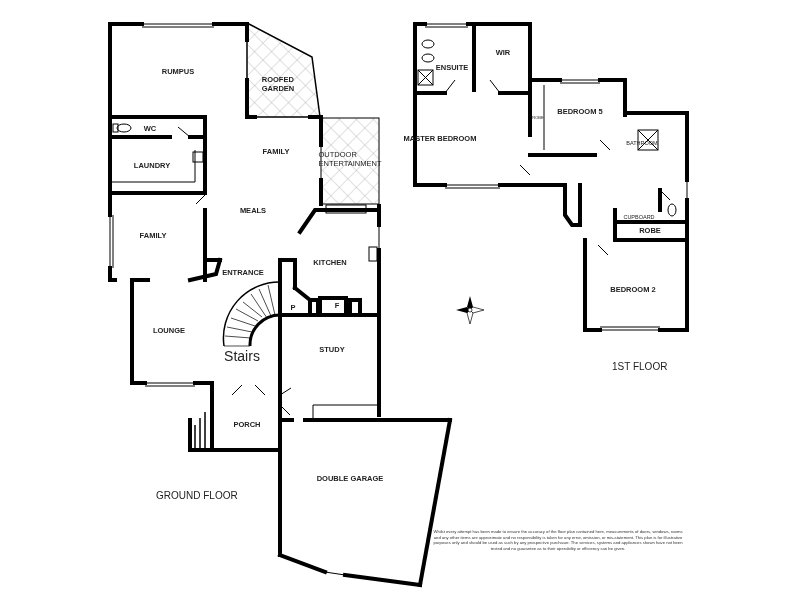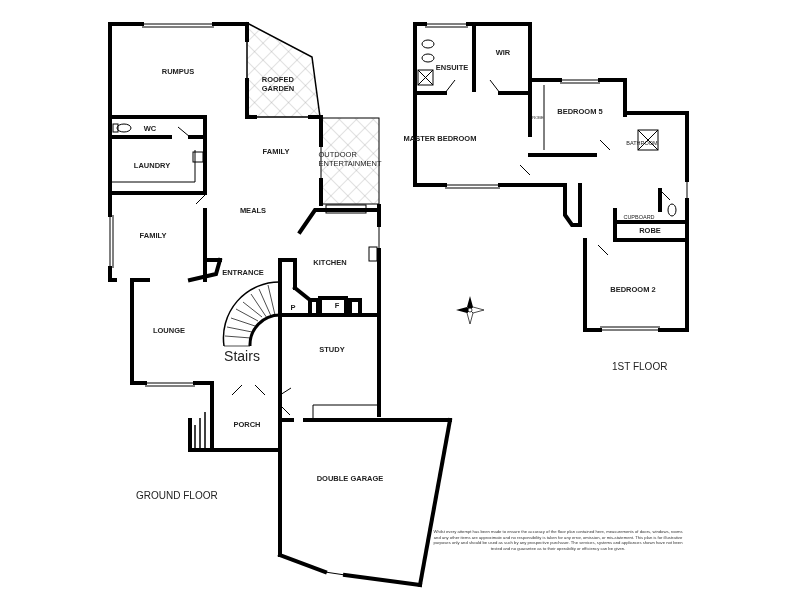--- a/index.html
+++ b/index.html
@@ -204,21 +204,21 @@
 <div class="lbl" style="left:153px;top:236px">FAMILY</div>
 <div class="lbl" style="left:243px;top:273px;font-weight:bold">ENTRANCE</div>
 <div class="lbl" style="left:330px;top:263px">KITCHEN</div>
 <div class="lbl" style="left:293px;top:308px">P</div>
 <div class="lbl" style="left:337px;top:306px">F</div>
 <div class="lbl" style="left:169px;top:331px">LOUNGE</div>
 <div class="lbl stairs" style="left:242px;top:356px">Stairs</div>
 <div class="lbl" style="left:332px;top:350px">STUDY</div>
 <div class="lbl" style="left:247px;top:425px">PORCH</div>
 <div class="lbl" style="left:350px;top:479px">DOUBLE GARAGE</div>
-<div class="lbl floor" style="left:136px;top:490px">GROUND FLOOR</div>
+<div class="lbl floor" style="left:156px;top:490px">GROUND FLOOR</div>
 
 <div class="lbl" style="left:452px;top:68px">ENSUITE</div>
 <div class="lbl" style="left:503px;top:53px">WIR</div>
 <div class="lbl" style="left:440px;top:139px">MASTER BEDROOM</div>
 <div class="lbl" style="left:580px;top:112px">BEDROOM 5</div>
 <div class="lbl tiny" style="left:538px;top:118px">ROBE</div>
 <div class="lbl small" style="left:642px;top:143px">BATHROOM</div>
 <div class="lbl small" style="left:639px;top:217px">CUPBOARD</div>
 <div class="lbl" style="left:650px;top:231px">ROBE</div>
 <div class="lbl" style="left:633px;top:290px">BEDROOM 2</div>

